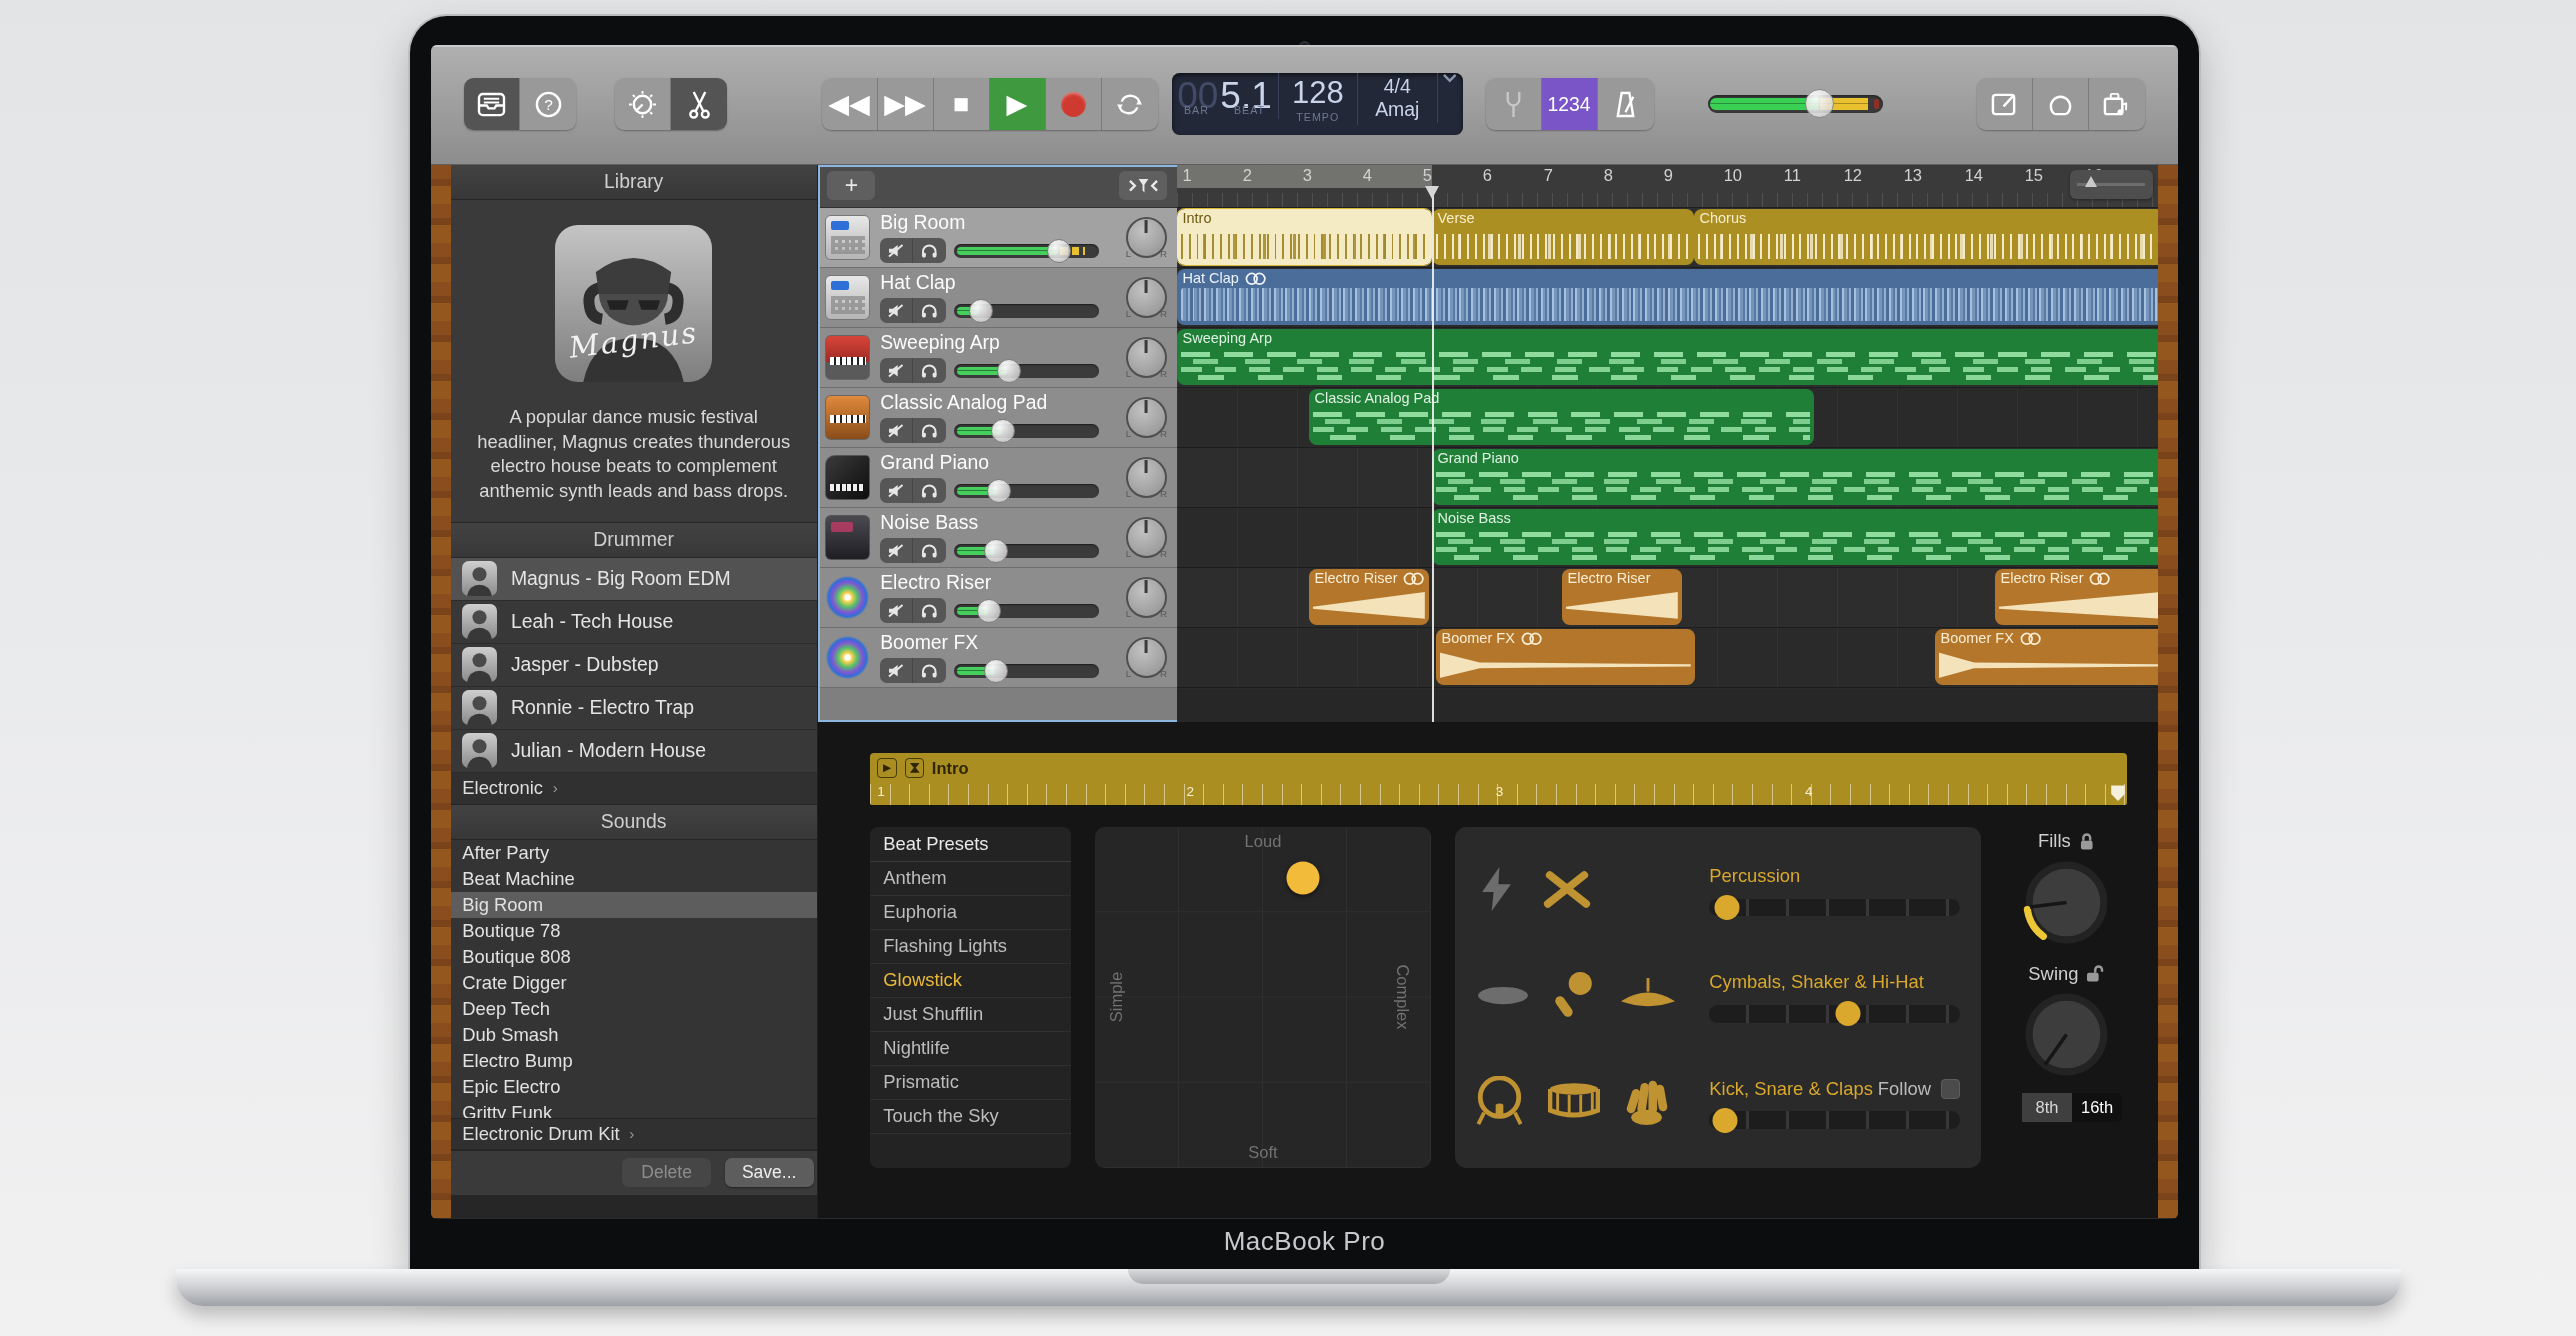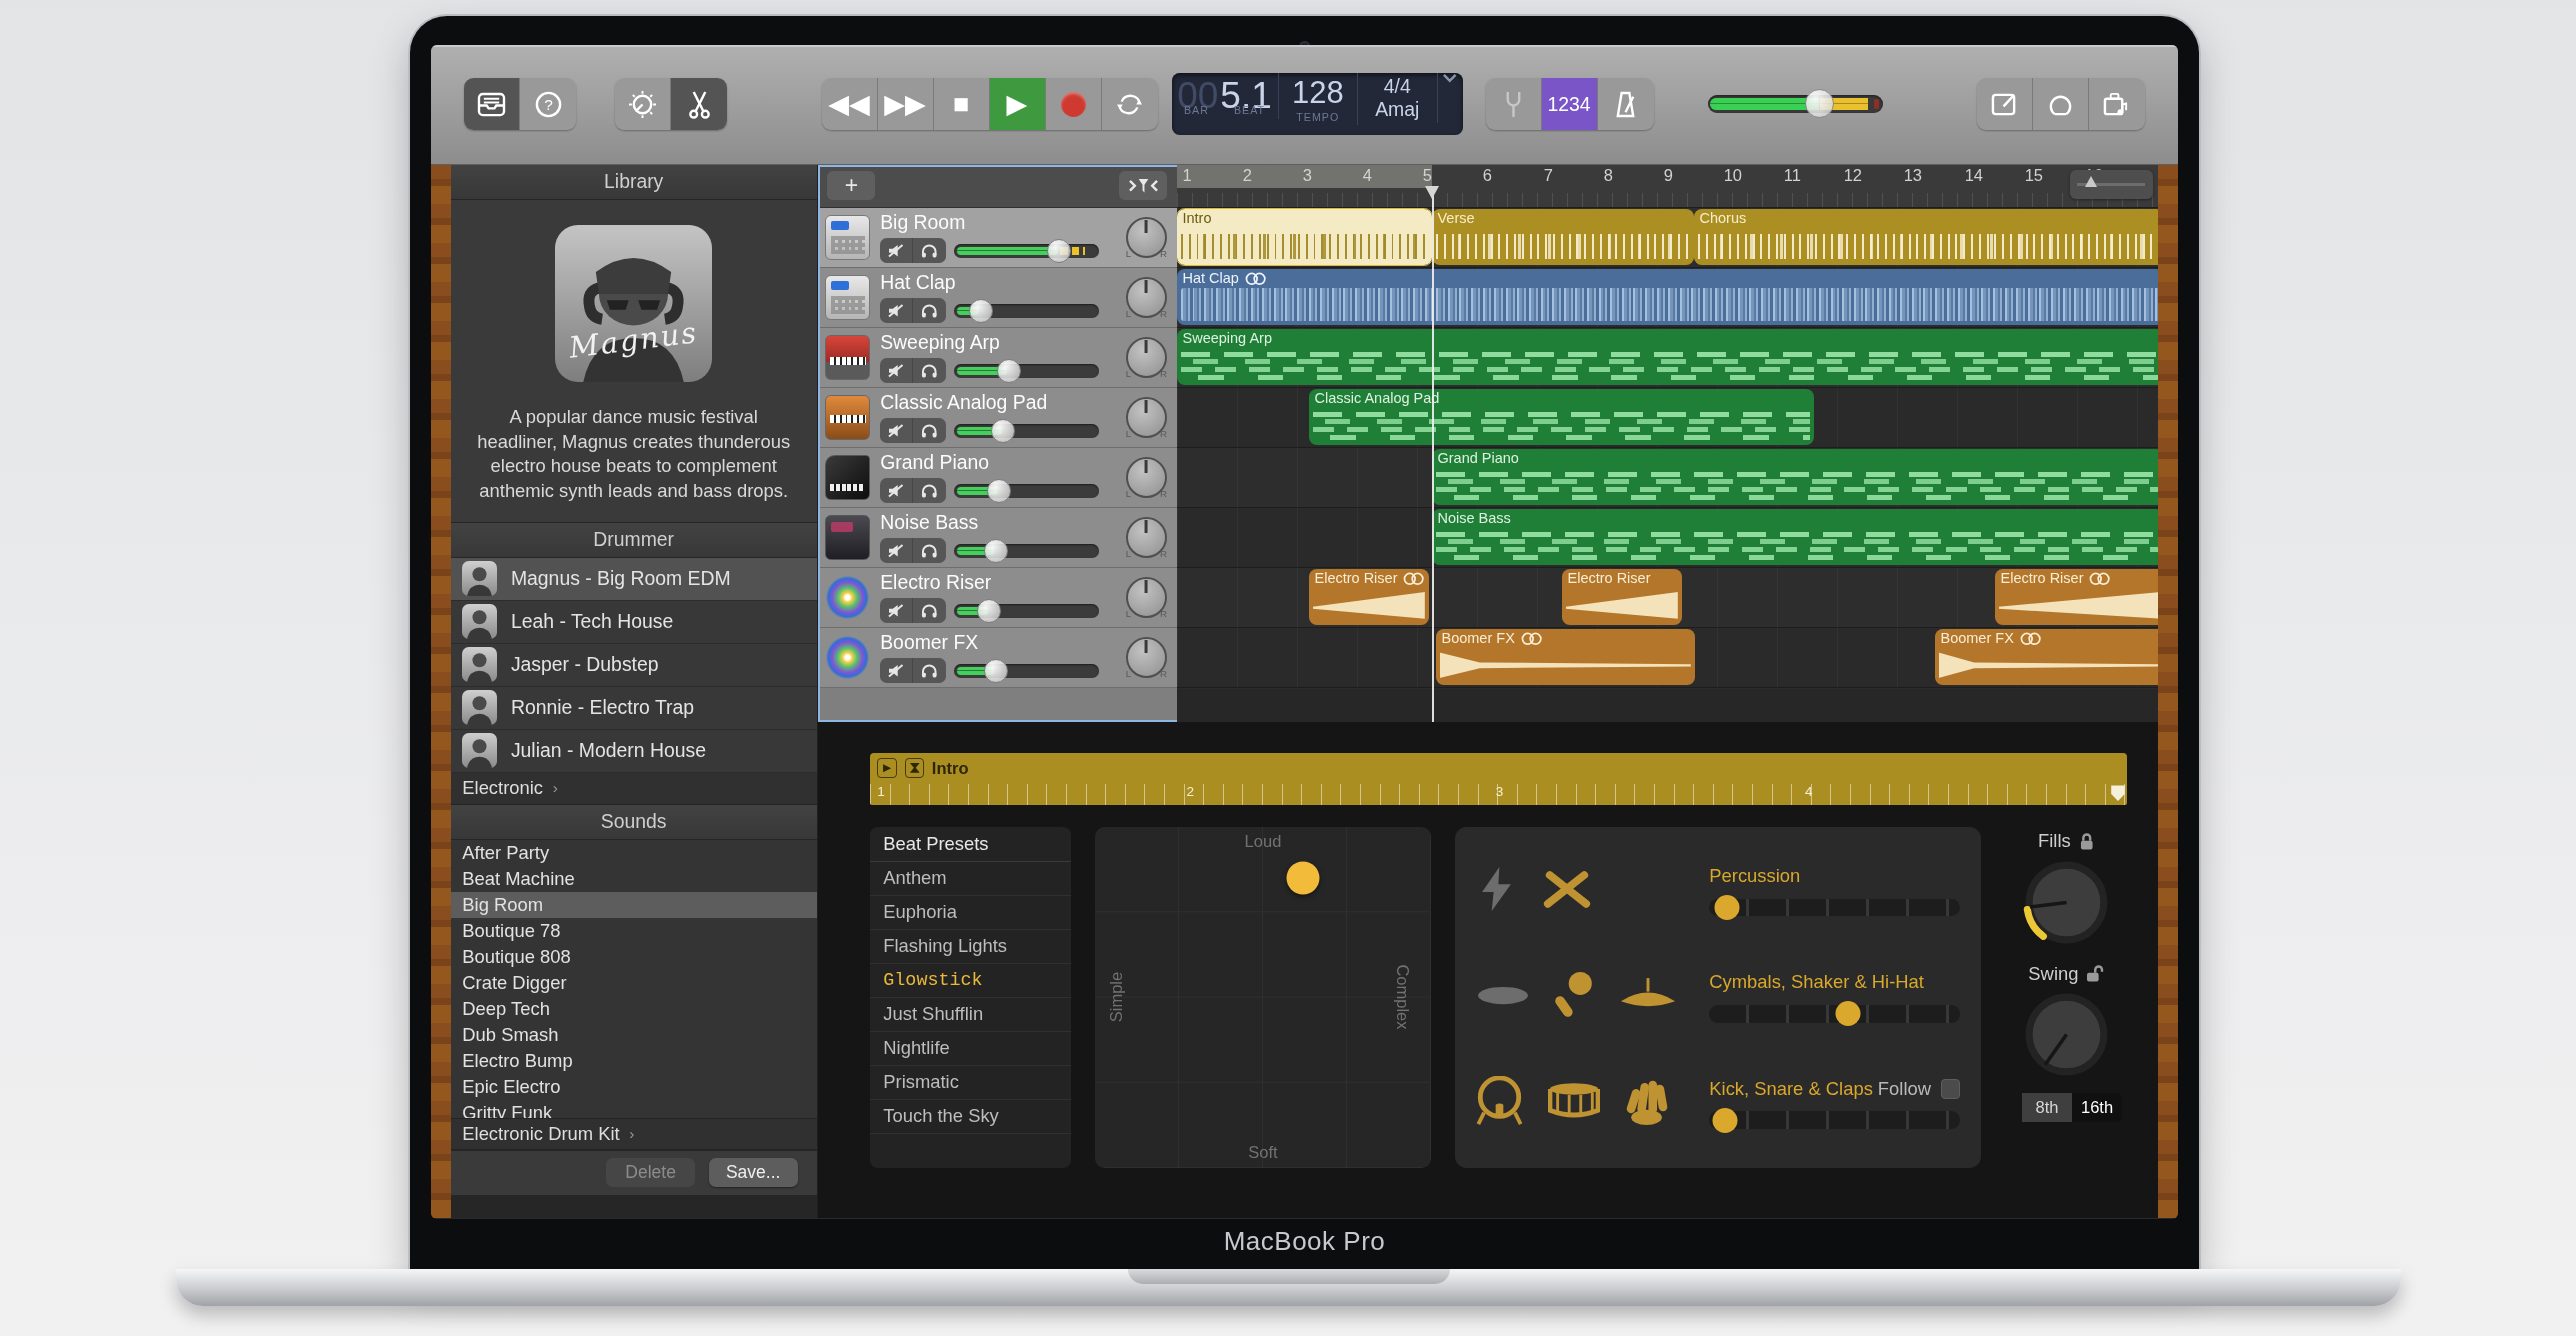--- a/index.html
+++ b/index.html
@@ -61,21 +61,21 @@
   .drummer-row { height:43px; display:flex; align-items:center; gap:13.6px; padding-left:11.6px; border-bottom:1px solid #2c2c2c; background:#383838; font-size:19.4px; color:#e4e4e4; }
   .drummer-row.selected { background:#525252; }
   .avatar-sm { width:35px; height:35px; border-radius:6.8px; background:linear-gradient(#cfcfcf,#8a8a8a); position:relative; overflow:hidden; flex:none; }
   .avatar-sm svg { position:absolute; inset:0; }
   .link-row { height:32px; display:flex; align-items:center; gap:9.7px; padding-left:11.6px; background:#303030; border-bottom:1px solid #242424; font-size:18.4px; color:#dedede; flex:none; }
   .chev { color:#9a9a9a; font-size:15.5px; }
   .sound-list { flex:1; overflow:hidden; background:#343434; }
   .sound-row { height:26px; display:flex; align-items:center; padding-left:11.6px; font-size:18.4px; color:#e2e2e2; }
   .sound-row.selected { background:#5d5d5d; }
   .kit-row { border-top:1px solid #242424; }
-  .lib-footer { height:45px; background:#3a3a3a; border-top:1px solid #262626; display:flex; align-items:center; justify-content:flex-end; gap:13.6px; padding-right:19px; flex:none; }
+  .lib-footer { height:45px; background:#3a3a3a; border-top:1px solid #262626; display:flex; align-items:center; justify-content:flex-end; gap:13.6px; padding-right:3px; flex:none; }
   .lib-btn { min-width:89px; height:29px; border-radius:6.8px; display:flex; align-items:center; justify-content:center; font-size:17.5px; }
   .btn-dim { background:#464646; color:#8c8c8c; }
   .btn-lit { background:#5d5d5d; color:#efefef; box-shadow:0 1px 1.9px rgba(0,0,0,.4); }
   .lib-filler { height:23px; background:#262626; flex:none; }
 
   
   .center-col { flex:1; display:flex; flex-direction:column; }
   .tracks-area { height:557px; display:flex; position:relative; outline:2.9px solid #8db6e2; outline-offset:-2.9px; }
   .headers-col { width:359px; background:#8d8d8d; display:flex; flex-direction:column; }
   .headers-top { height:43px; background:#4c4c4c; border-bottom:1px solid #303030; display:flex; align-items:center; justify-content:space-between; padding:0 9.7px; flex:none; }
@@ -163,21 +163,21 @@
   .ed-header .r-label { color:#2f2605; font-size:16.5px; font-weight:bold; }
   .ed-hicon { width:19.4px; height:19.4px; border:1.9px solid rgba(47,38,5,.8); border-radius:3.9px; display:flex; align-items:center; justify-content:center; color:#2f2605; font-size:10.7px; }
   .ed-ruler { position:absolute; left:52px; top:62px; width:1257px; height:21.3px; background:#ab8e22; border-radius:0 0 1.9px 1.9px;
       background-image:repeating-linear-gradient(90deg, rgba(255,253,240,.5) 0 1px, transparent 1px 19.6px); }
   .ed-ruler-num { position:absolute; top:0px; font-size:13.6px; color:#f7efce; }
   .ed-end-marker { position:absolute; right:1.9px; top:1.9px; width:13.6px; height:15.5px; background:#f4f0dc; clip-path:polygon(0 0,100% 0,100% 55%,50% 100%,0 55%); }
   .ed-body { position:absolute; left:52px; top:105px; width:1257px; height:341px; display:flex; gap:24px; }
   .presets { width:209px; background:#232323; border-radius:7.8px; overflow:hidden; display:flex; flex-direction:column; }
   .preset-head { height:35px; display:flex; align-items:center; padding-left:13.6px; font-size:18.4px; color:#e8e8e8; border-bottom:1.9px solid #3a3a3a; }
   .preset-row { height:34px; display:flex; align-items:center; padding-left:13.6px; font-size:18.4px; color:#bdbdbd; border-bottom:1px solid #303030; }
-  .preset-row.selected { color:#e9b93b;font-family:Liberation Mono, monospace; }
+  .preset-row.selected { color:#e9b93b; }
   .xy-pad { width:349px; background:#262626; border-radius:9.7px; position:relative;
       background-image:linear-gradient(90deg, #2f2f2f 1px, transparent 1px), linear-gradient(#2f2f2f 1px, transparent 1px);
       background-size:25% 25%; background-position:-1px -1px; }
   .xy-label { position:absolute; font-size:16.5px; color:#727272; }
   .xy-top { top:5.8px; left:50%; transform:translateX(-50%); }
   .xy-bottom { bottom:5.8px; left:50%; transform:translateX(-50%); }
   .xy-left { left:-1.9px; top:50%; transform:translate(-1.9px,-50%) rotate(-90deg); }
   .xy-right { right:-1.9px; top:50%; transform:translate(1.9px,-50%) rotate(90deg); }
   .xy-puck { position:absolute; width:33px; height:33px; border-radius:50%; background:#f2bc3a; box-shadow:0 1.9px 5.8px rgba(0,0,0,.5); transform:translate(-50%,-50%); }
   .drum-panel { width:545px; background:#2a2a2a; border-radius:11.6px; padding:13.6px 21.3px; display:flex; flex-direction:column; justify-content:space-between; }

